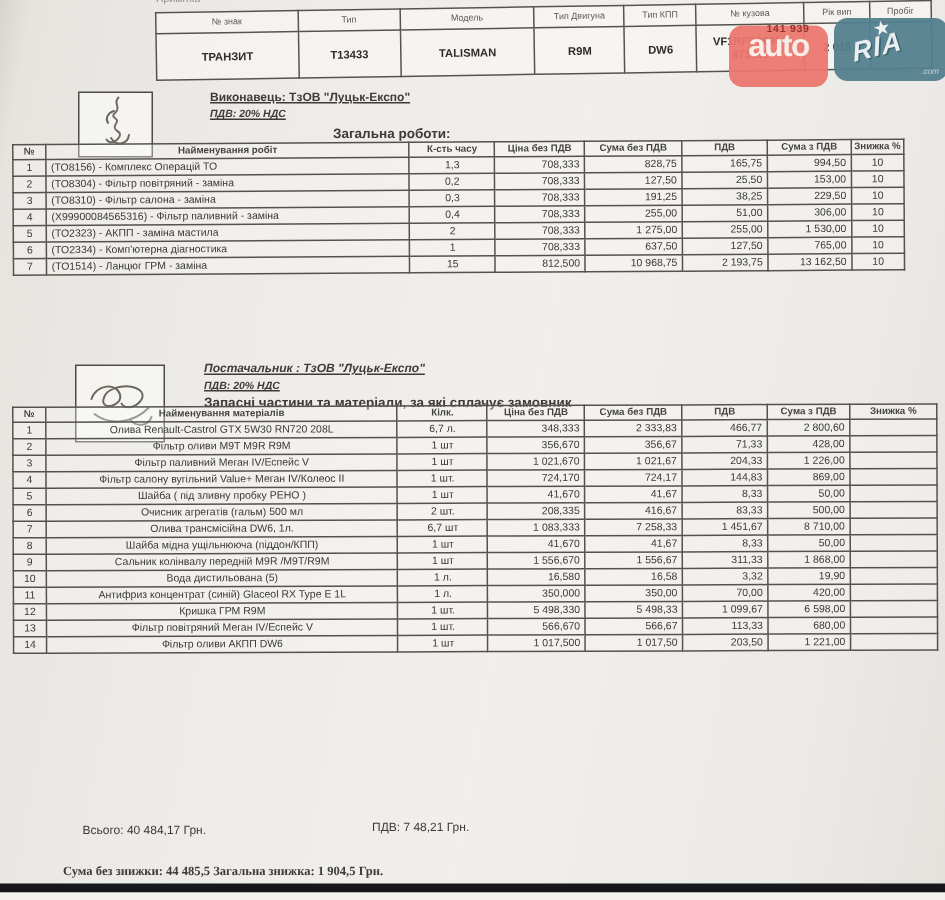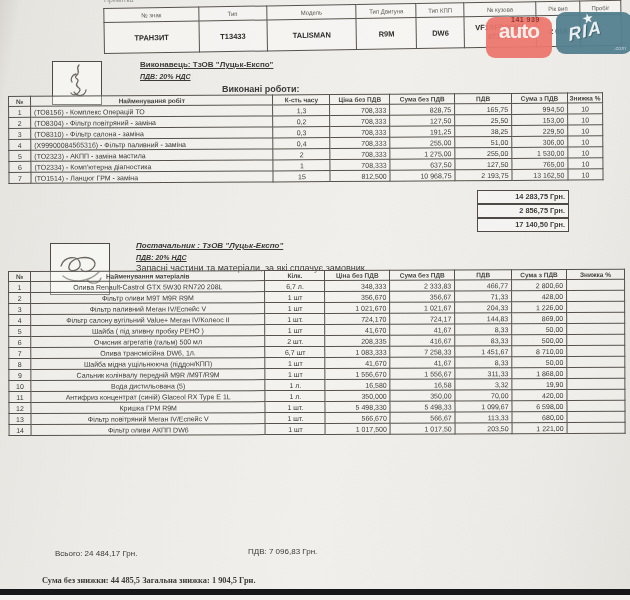--- a/index.html
+++ b/index.html
@@ -14,21 +14,21 @@
   .veh{position:absolute;left:104px;top:8px;width:518px;border-collapse:collapse;transform:rotate(-0.9deg);transform-origin:left bottom;background:rgba(251,250,247,.55);}
   .veh th{border:1px solid #56534e;font-size:6px;font-weight:normal;color:#5b5954;height:13px;padding:0 1px;}
   .veh td{border:1px solid #56534e;font-size:7.5px;font-weight:bold;text-align:center;height:30px;padding:0 2px;color:#2d2c2a;}
   
   .h-underline{text-decoration:underline;}
   .exec{position:absolute;left:140px;top:60px;font-size:8px;font-weight:bold;}
   .exec-vat{position:absolute;left:140px;top:73px;font-size:7px;font-style:italic;font-weight:bold;}
   .works-title{position:absolute;left:222px;top:84px;font-size:9px;font-weight:bold;}
   .sup{position:absolute;left:136px;top:241px;font-size:8px;font-weight:bold;font-style:italic;}
   .sup-vat{position:absolute;left:136px;top:254px;font-size:7px;font-style:italic;font-weight:bold;}
-  .mat-title{position:absolute;left:136px;top:263px;font-size:9px;font-weight:normal;}
+  .mat-title{position:absolute;left:136px;top:263px;font-size:9px;font-weight:bold;}
   .icon-box{position:absolute;border:1.5px solid #4e4b46;background:rgba(250,249,246,.7);}
   .icon-box svg{display:block;}
   
   .grid{position:absolute;border-collapse:collapse;background:rgba(250,249,246,.35);}
   .grid th{border:1px solid #55524d;font-size:6.5px;font-weight:bold;color:#454440;padding:1px 1px;line-height:1.15;}
   .grid td{border:1px solid #55524d;font-size:7px;color:#3a3937;padding:0 3px;height:10px;line-height:1.1;}
   .works{left:8px;top:96px;width:595px;transform:rotate(-0.35deg);transform-origin:left top;}
   .mats{left:8px;top:271px;width:617px;transform:rotate(-0.2deg);transform-origin:left top;}
   .cn{text-align:center;padding:0 1px;}
   .cname-l{text-align:left;font-size:6.8px;}
@@ -101,21 +101,21 @@
     </tbody>
       </table>
 
     <div class="icon-box" style="left:52px;top:61px;width:48px;height:42px;">
       <svg width="48" height="42" viewBox="0 0 48 42">
         <path d="M26 3 C22 7 28 9 24 13 C19 17 28 16 24 21 C21 26 30 25 26 30 C24 33 20 34 18 31 M21 30 C25 36 32 34 33 28 M23 12 C19 13 17 17 19 20" stroke="#6b6860" fill="none" stroke-width="1.3" stroke-linecap="round"></path>
       </svg>
     </div>
     <div class="exec h-underline">Виконавець:  ТзОВ "Луцьк-Експо"</div>
     <div class="exec-vat h-underline">ПДВ:  20% НДС</div>
-    <div class="works-title">Виконані роботи:</div>
+    <div class="works-title">Загальна роботи:</div>
 
     <table class="grid works">
       <colgroup>
           <col style="width:22px">
           <col style="width:243px">
           <col style="width:57px">
           <col style="width:60px">
           <col style="width:65px">
           <col style="width:57px">
           <col style="width:56px">
@@ -207,25 +207,20 @@
             <td class="cqty">15</td>
             <td class="cnum">812,500</td>
             <td class="cnum">10 968,75</td>
             <td class="cnum">2 193,75</td>
             <td class="cnum">13 162,50</td>
             <td class="cdisc">10</td>
           </tr>
         </tbody>
     </table>
 
-    <div class="totals w-tot">
-      <div>14 283,75 Грн.</div>
-      <div>2 856,75 Грн.</div>
-      <div>17 140,50 Грн.</div>
-    </div>
 
     <div class="icon-box" style="left:50px;top:243px;width:58px;height:50px;">
       <svg width="58" height="50" viewBox="0 0 58 50">
         <path d="M10 22 C13 12 27 11 29 19 C31 27 16 30 18 22 C20 13 38 11 43 17 C48 23 34 32 30 25 M12 32 C22 40 38 38 48 28 M36 36 C40 41 48 40 50 34" stroke="#6b6860" fill="none" stroke-width="1.3" stroke-linecap="round"></path>
       </svg>
     </div>
     <div class="sup h-underline">Постачальник :  ТзОВ "Луцьк-Експо"</div>
     <div class="sup-vat h-underline">ПДВ:  20% НДС</div>
     <div class="mat-title">Запасні частини та матеріали, за які сплачує замовник</div>
 
@@ -404,22 +399,22 @@
             <td class="cnum">1 017,500</td>
             <td class="cnum">1 017,50</td>
             <td class="cnum">203,50</td>
             <td class="cnum">1 221,00</td>
             <td class="cdisc"></td>
           </tr>
         </tbody>
     </table>
 
 
-    <div class="f1a">Всього: 24 484,17 Грн.</div>
-    <div class="f1b">ПДВ: 7 096,83  Грн.</div>
+    <div class="f1a">Всього: 40 484,17 Грн.</div>
+    <div class="f1b">ПДВ: 7 48,21  Грн.</div>
     <div class="f3">Сума без знижки: 44 485,5   Загальна знижка: 1 904,5 Грн.</div>
     <div class="bottom-rule"></div>
     <div class="below-rule"></div>
   </div>
 
   <div class="mileage">141 939</div>
   <div class="wm">
     <div class="wm-auto">
       <span>auto</span>
     </div>

